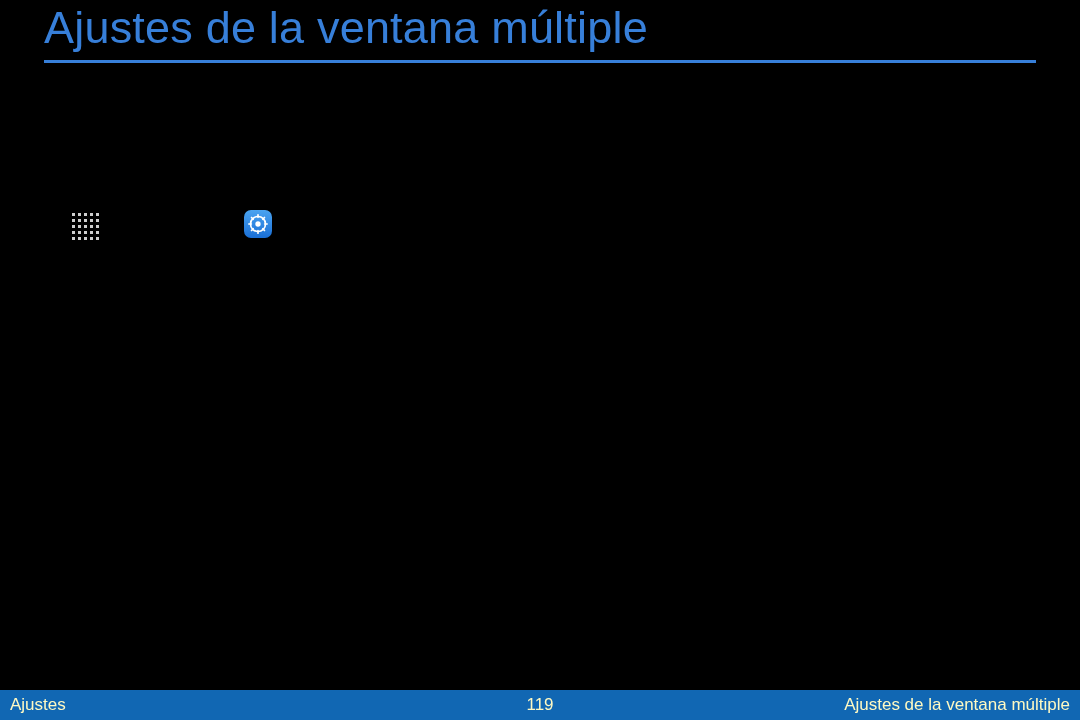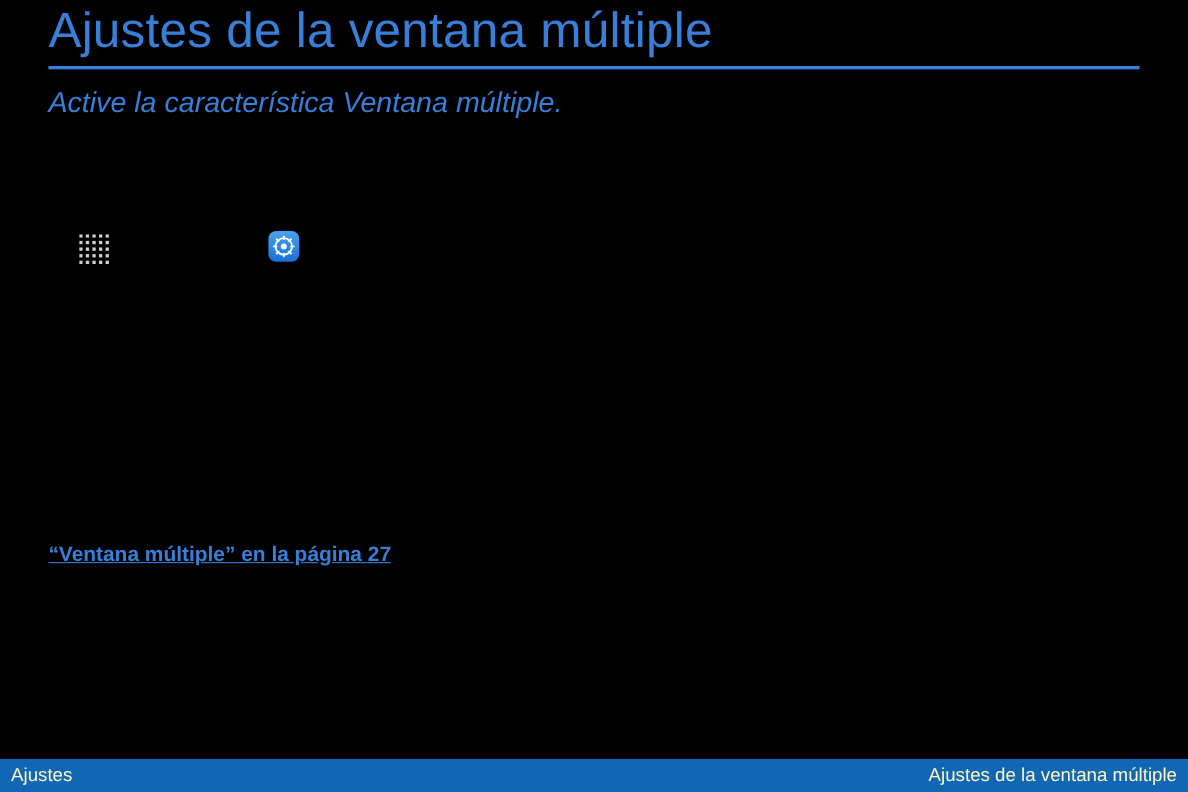--- a/index.html
+++ b/index.html
@@ -98,21 +98,20 @@
   }
 </style>
 </head>
 <body>
 
 <div class="page">
 
   <div class="title">Ajustes de la ventana múltiple</div>
   <div class="title-rule"></div>
 
-  <div class="subtitle">Active la característica Ventana múltiple.</div>
 
   <span class="apps-icon">
     <svg width="28" height="28" viewBox="0 0 28 28">
       <g fill="#cfcfcf">
 
         <rect x="0" y="0" width="3" height="3"></rect>
         <rect x="6" y="0" width="3" height="3"></rect>
         <rect x="12" y="0" width="3" height="3"></rect>
         <rect x="18" y="0" width="3" height="3"></rect>
         <rect x="24" y="0" width="3" height="3"></rect>
@@ -154,20 +153,20 @@
         <line x1="20" y1="12" x2="23" y2="12"></line>
         <line x1="4.2" y1="4.2" x2="6.3" y2="6.3"></line>
         <line x1="17.7" y1="17.7" x2="19.8" y2="19.8"></line>
         <line x1="4.2" y1="19.8" x2="6.3" y2="17.7"></line>
         <line x1="17.7" y1="6.3" x2="19.8" y2="4.2"></line>
       </g>
       <circle cx="12" cy="12" r="3.2" fill="#ffffff"></circle>
     </svg>
   </span>
 
-  <a class="link" href="#">“Ventana múltiple” en la página 27</a>
 
   <div class="footer">
     <span class="left">Ajustes</span>
+    <span class="center">119</span>
     <span class="right">Ajustes de la ventana múltiple</span>
   </div>
 
 </div>
 
 </body></html>

